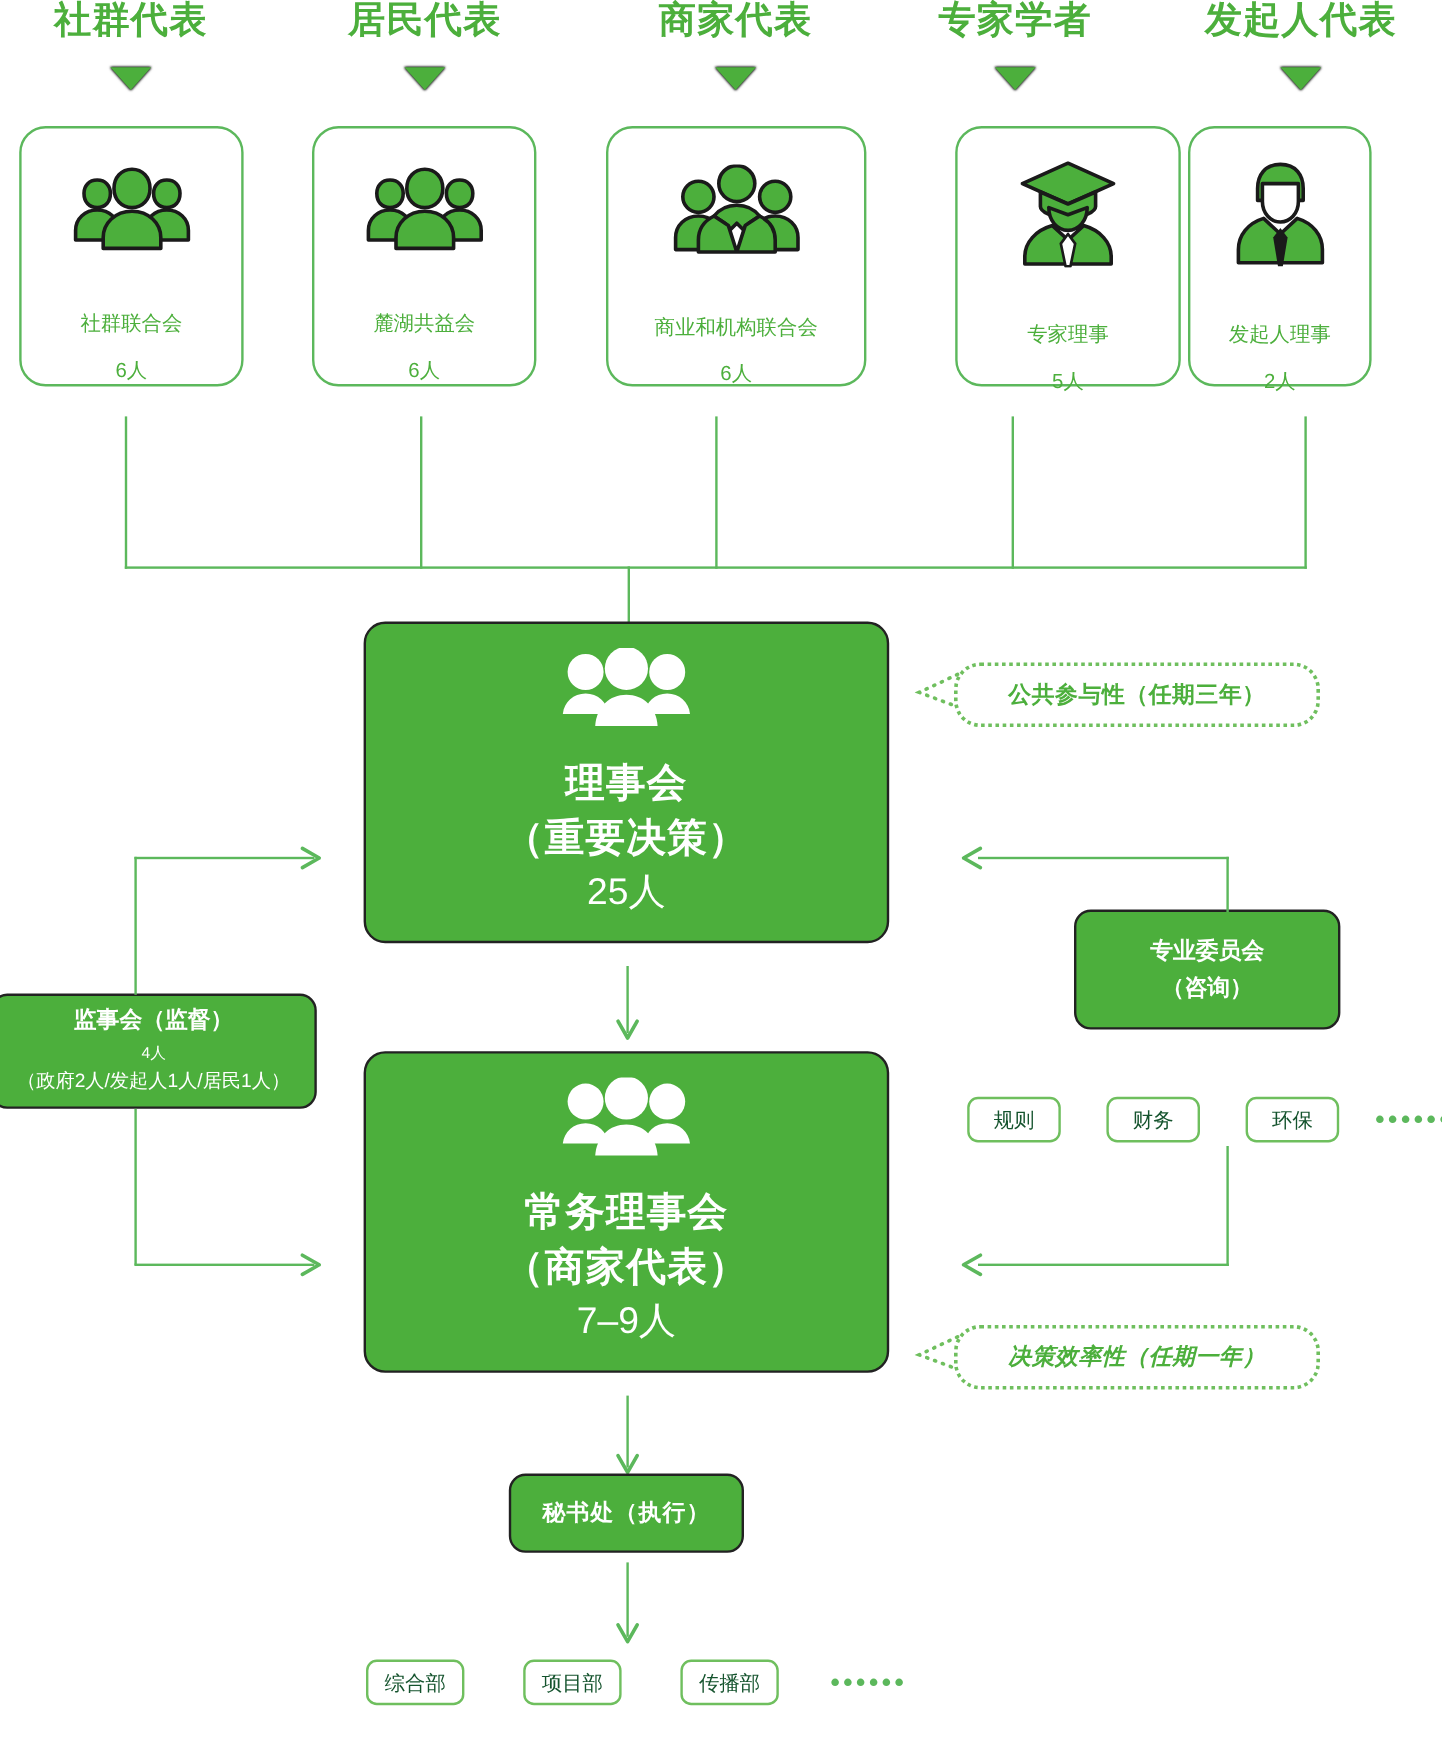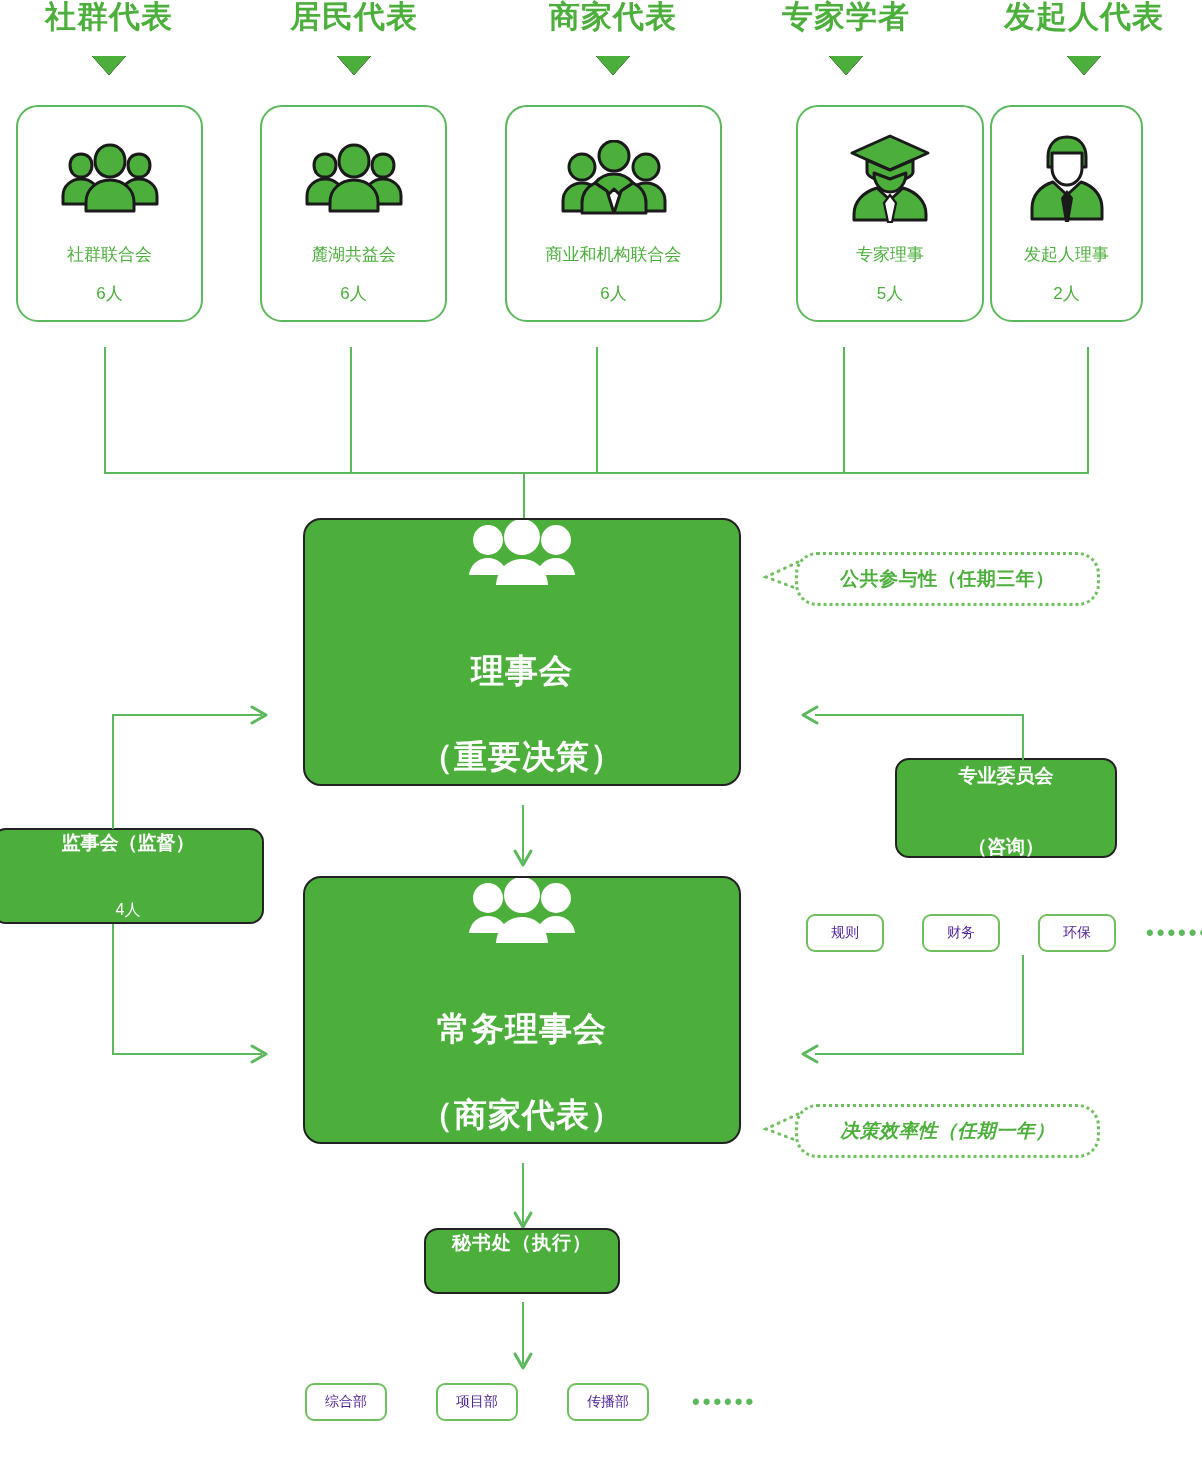--- a/index.html
+++ b/index.html
@@ -52,21 +52,21 @@
   }
   .card-icon{
     margin-top:30px;
     height:82px;
     display:flex;align-items:center;justify-content:center;
   }
   .card-name{
     color:#4CAF3C;
     font-size:17px;
     font-weight:normal;
-    margin-top:24px;
+    margin-top:48px;
     white-space:nowrap;
   }
   .card-count{
     color:#4CAF3C;
     font-size:17px;
     margin-top:16px;
     white-space:nowrap;
   }
 
   
@@ -77,32 +77,31 @@
   .gbox{
     position:absolute;
     background:#4CAF3C;
     border:2px solid #222222;
     border-radius:18px;
     box-sizing:border-box;
     color:#ffffff;
     display:flex;
     flex-direction:column;
     align-items:center;
-    justify-content:flex-start;
+    justify-content:center;
     text-align:center;
-    gap:40px;
   }
   .gbox-big-title{font-size:33px;font-weight:bold;line-height:46px;letter-spacing:1px;}
   .gbox-big-sub{font-size:33px;font-weight:bold;line-height:46px;letter-spacing:1px;}
   .gbox-big-num{font-size:31px;font-weight:normal;line-height:44px;}
   .people-icon{margin-bottom:16px;}
 
   
   .sup-title{font-size:19px;font-weight:bold;line-height:26px;}
-  .sup-count{font-size:16px;line-height:24px;margin-top:2px;}
+  .sup-count{font-size:13px;line-height:24px;margin-top:2px;}
   .sup-detail{font-size:16px;line-height:24px;white-space:nowrap;}
 
   
   .cmt-line{font-size:19px;font-weight:bold;line-height:31px;}
 
   
   .sec-line{font-size:19px;font-weight:bold;letter-spacing:1px;}
 
   
   .callout{
@@ -124,22 +123,22 @@
   }
 
   
   .tag{
     position:absolute;
     border:2px solid #6FBF5E;
     border-radius:9px;
     background:#ffffff;
     box-sizing:border-box;
     display:flex;align-items:center;justify-content:center;
-    color:#4c1d95;
-    font-size:14px;
+    color:#14532d;
+    font-size:17px;
     white-space:nowrap;
   }
   .dots{
     position:absolute;
     color:#5CB85C;
     font-size:22px;
     letter-spacing:3px;
     font-weight:bold;
     white-space:nowrap;
   }

